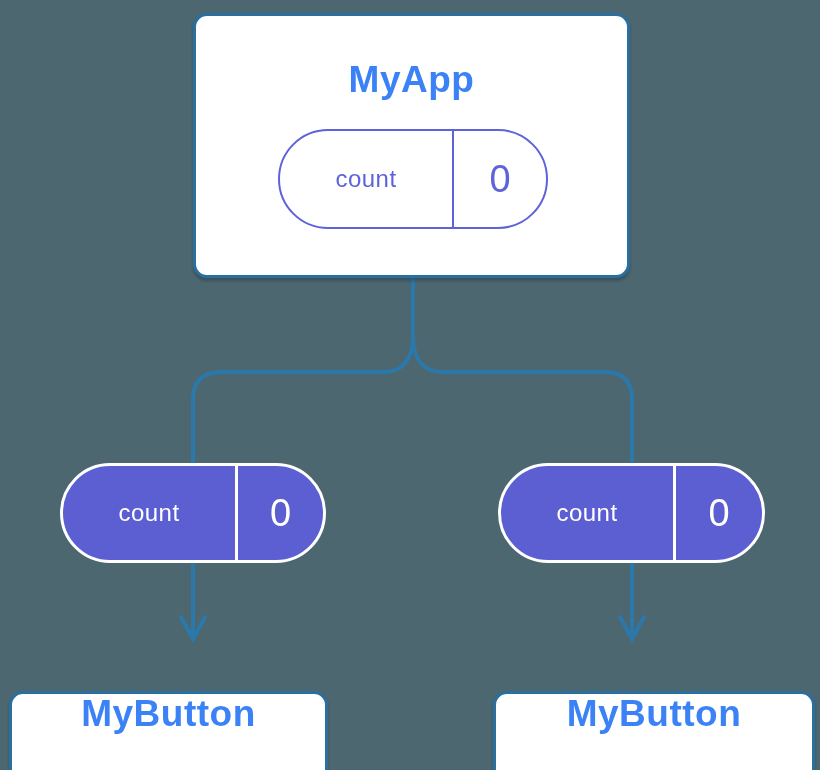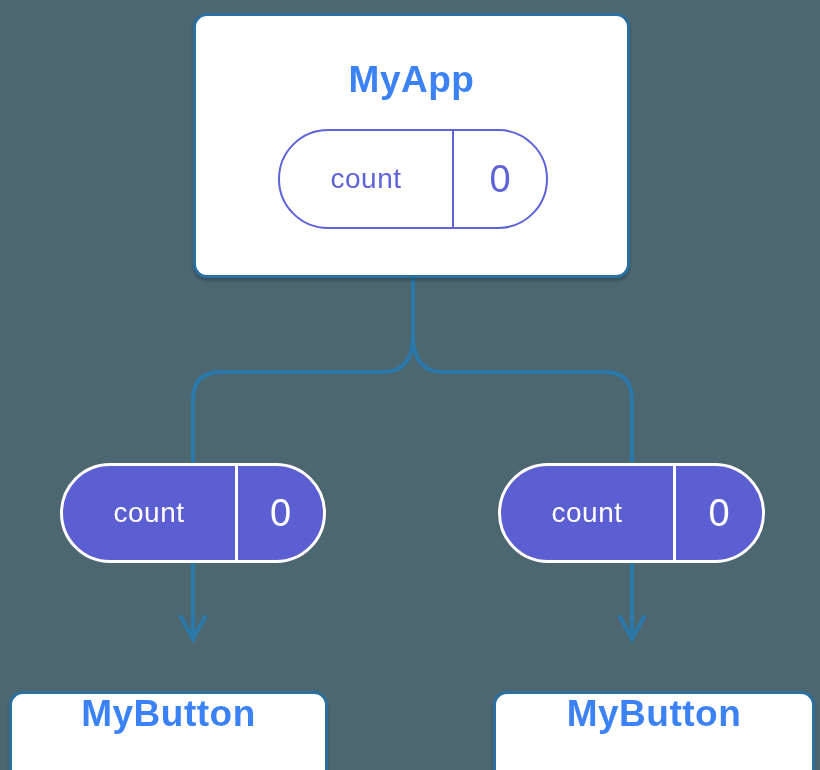--- a/index.html
+++ b/index.html
@@ -51,21 +51,21 @@
     border:3px solid #ffffff;
     color:#ffffff;
   }
   #root-pill{left:82px;top:113px;width:270px;height:100px;}
   #left-pill{left:60px;top:463px;width:266px;height:100px;}
   #right-pill{left:498px;top:463px;width:267px;height:100px;}
 
   .pill-name{
     width:172px;
     display:flex;align-items:center;justify-content:center;
-    font-size:28px;
+    font-size:24px;
     letter-spacing:0.5px;
   }
   .pill-value{
     flex:1;
     display:flex;align-items:center;justify-content:center;
     font-size:38px;
   }
   .pill-outline .pill-value{border-left:2.5px solid #5E63D9;}
   .pill-solid .pill-value{border-left:3px solid #ffffff;}
 

